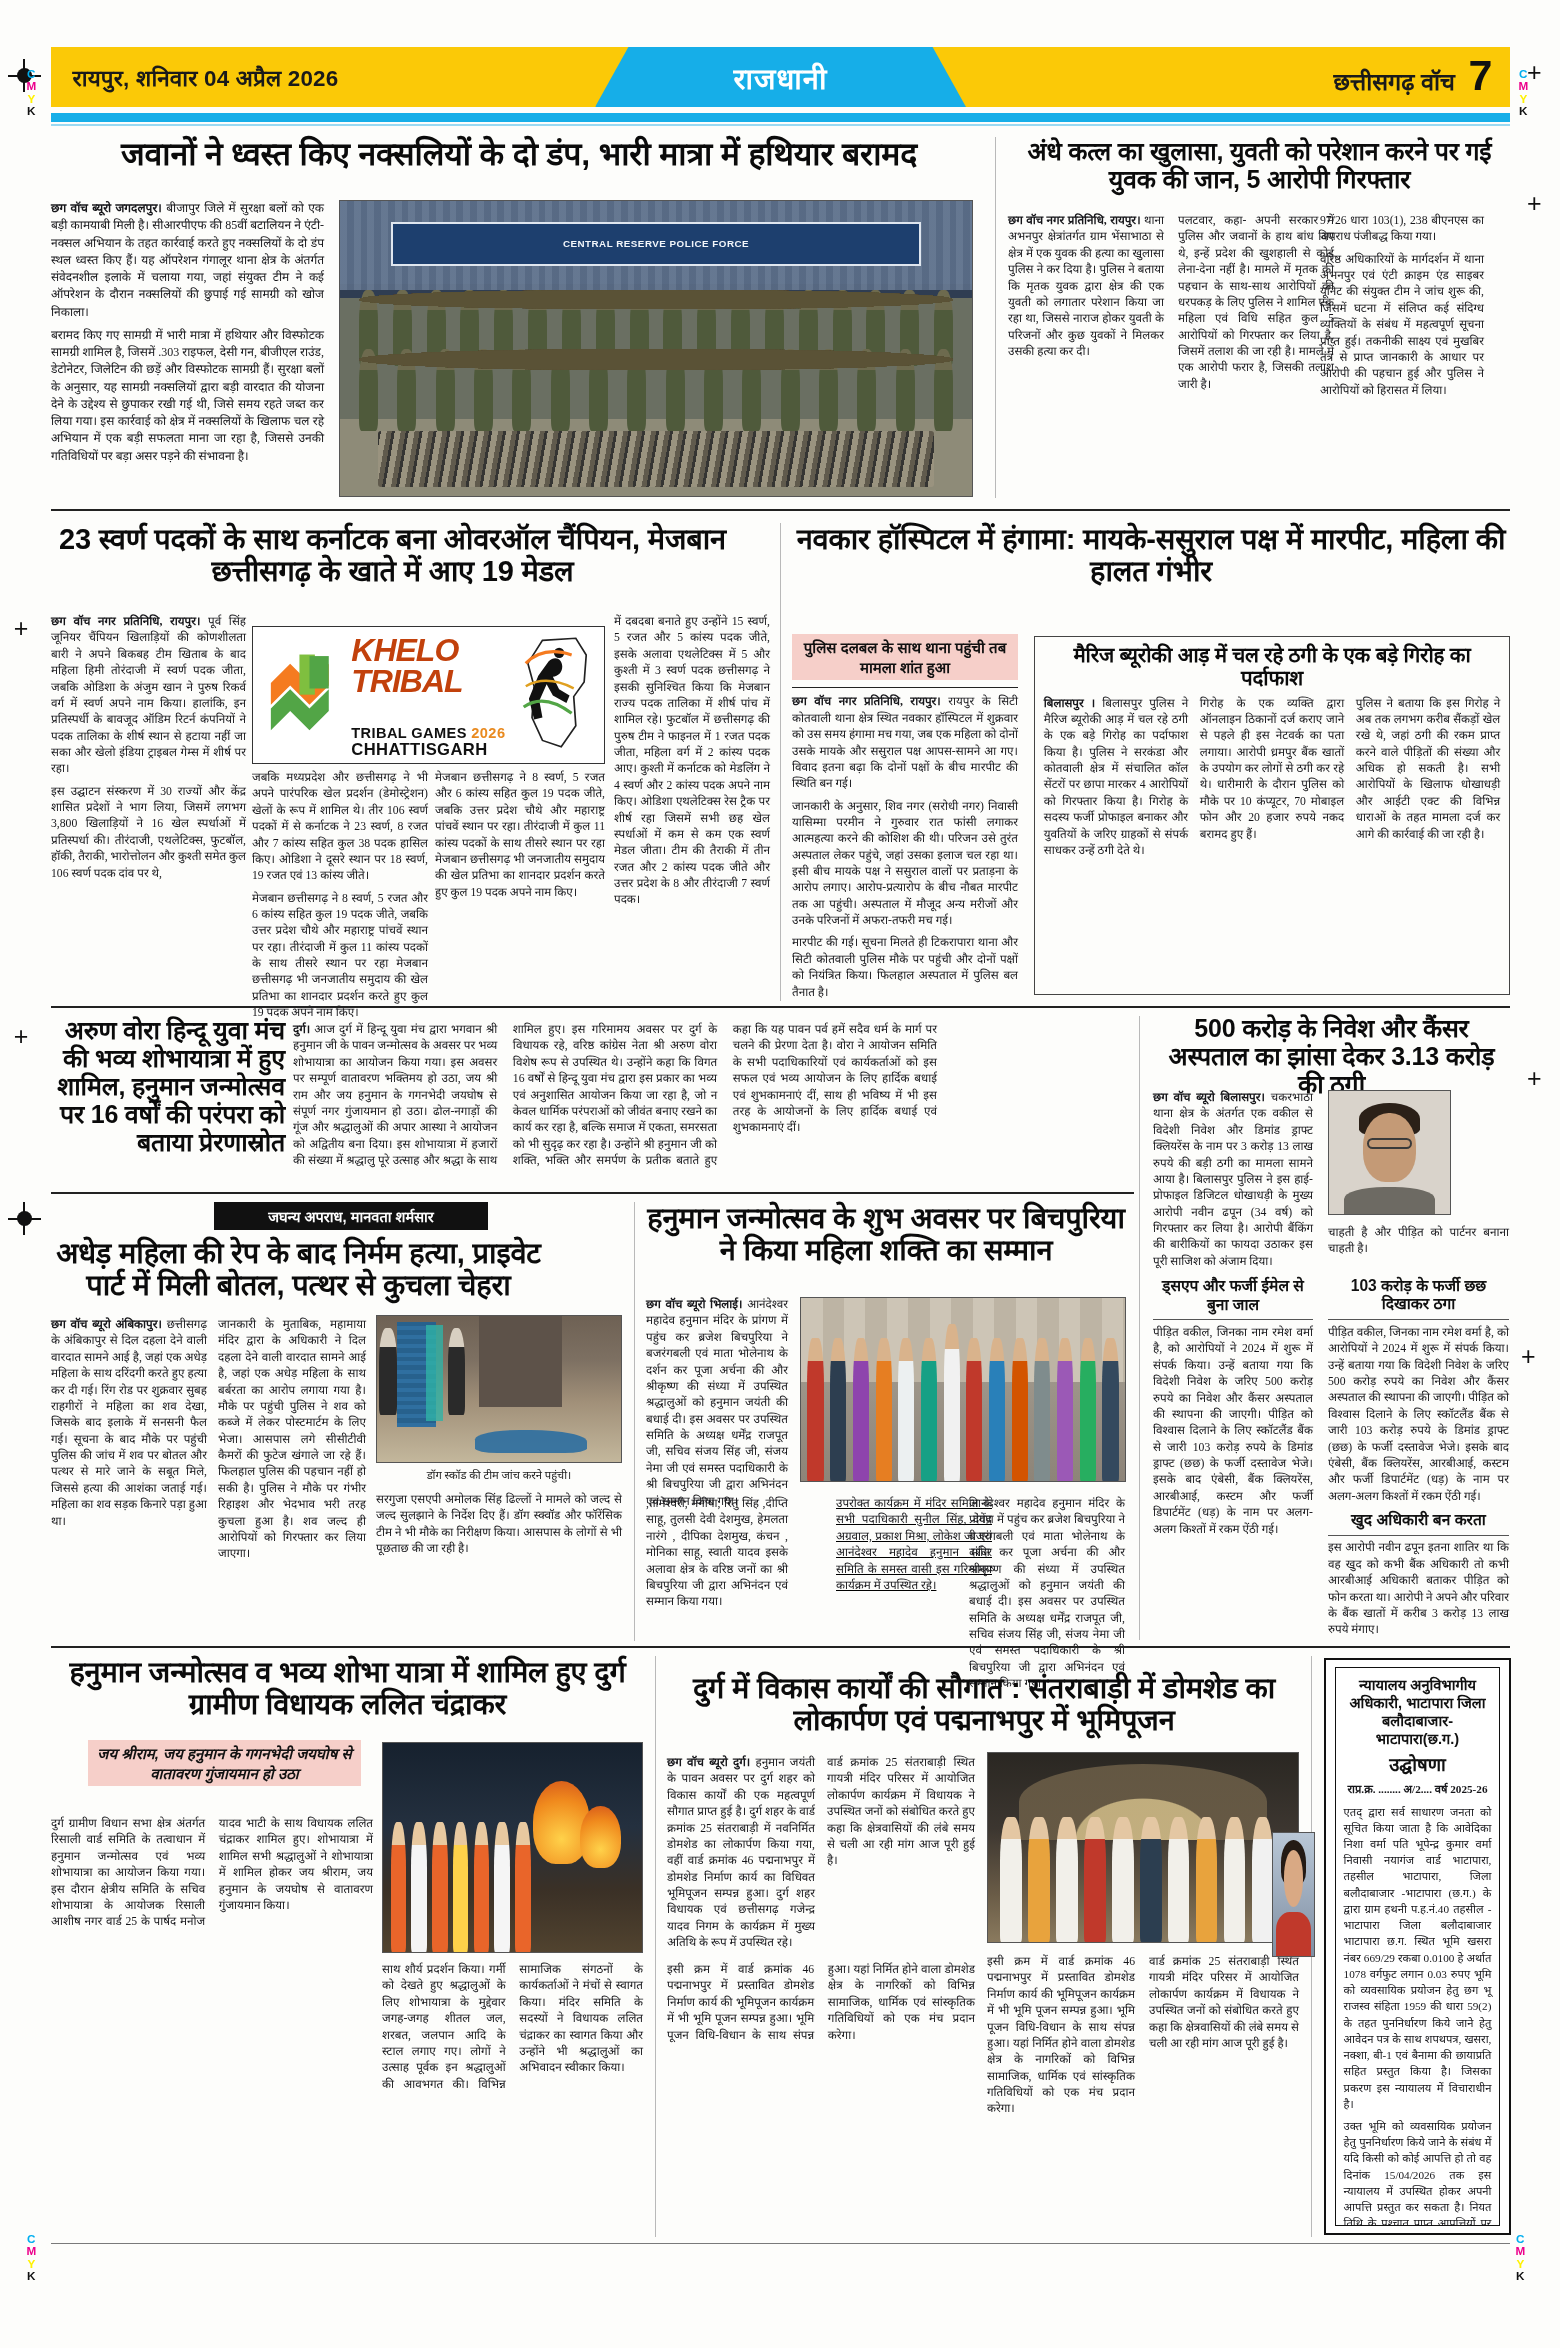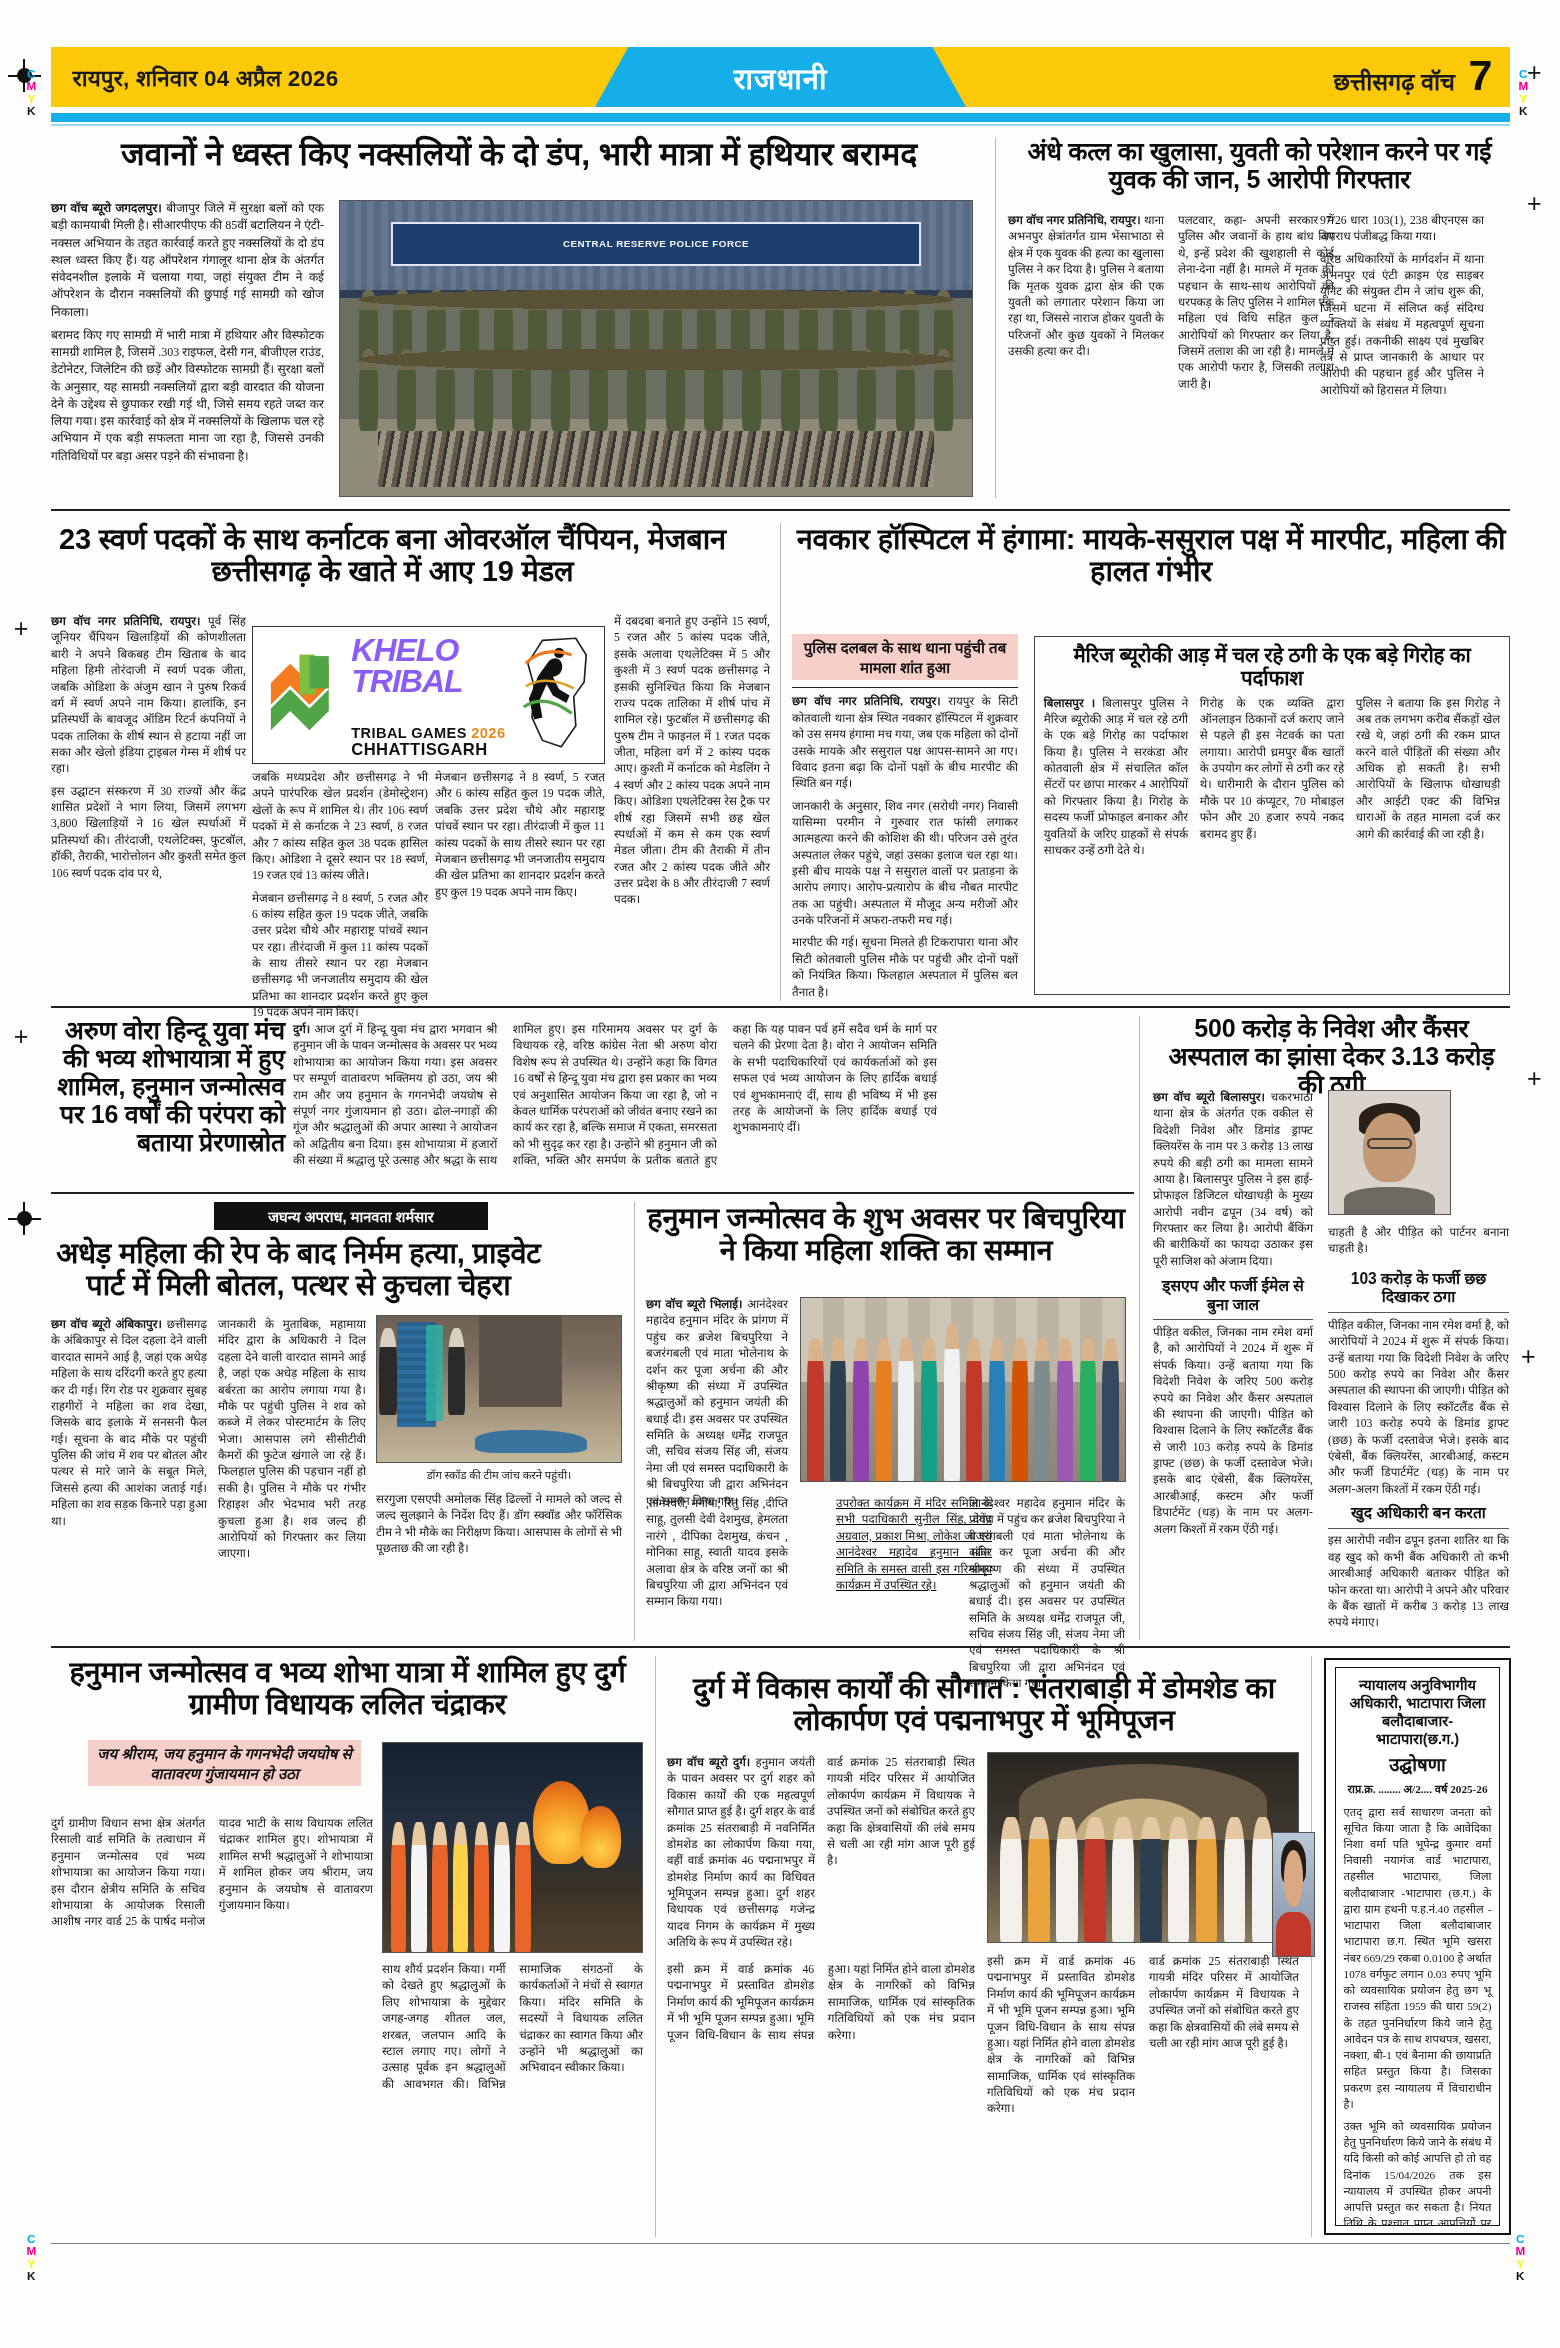--- a/index.html
+++ b/index.html
@@ -284,21 +284,21 @@
   
   .khelo-box {
     position: absolute; border: 1.5px solid #333; background: #fff;
   }
   .khelo-inner { position: relative; width: 100%; height: 100%; }
   .khelo-chev { position: absolute; left: 4%; top: 12%; width: 22%; height: 76%; }
   .khelo-title {
     position: absolute; left: 28%; top: 6%;
     font-family: "Liberation Sans", sans-serif;
     font-style: italic; font-weight: bold;
-    color: #8b5cf6; font-size: 32px; line-height: .95;
+    color: #c2410c; font-size: 32px; line-height: .95;
     letter-spacing: -1px;
   }
   .khelo-sub {
     position: absolute; left: 28%; bottom: 16%;
     font-family: "Liberation Sans", sans-serif;
     font-weight: bold; font-size: 14.6px; color: #111; letter-spacing: 0.4px;
   }
   .khelo-sub2 {
     position: absolute; left: 28%; bottom: 2%;
     font-family: "Liberation Sans", sans-serif;
@@ -581,21 +581,21 @@
     <div class="inner">
       <div class="hair"></div>
         <div class="face"></div>
         <div class="glasses"></div>
         <div class="body"></div>
     </div>
   </div>
 
   <div style="position:absolute;left:1328px;top:1225px;width:181px;">
     <p class="col-text tight">चाहती है और पीड़ित को पार्टनर बनाना चाहती है।</p>
-    <div class="sub-head" style="margin-top:12px;">103 करोड़ के फर्जी छछ दिखाकर ठगा</div>
+    <div class="sub-head" style="margin-top:19px;">103 करोड़ के फर्जी छछ दिखाकर ठगा</div>
     <hr class="sep-thin">
     <p class="col-text tight">पीड़ित वकील, जिनका नाम रमेश वर्मा है, को आरोपियों ने 2024 में शुरू में संपर्क किया। उन्हें बताया गया कि विदेशी निवेश के जरिए 500 करोड़ रुपये का निवेश और कैंसर अस्पताल की स्थापना की जाएगी। पीड़ित को विश्वास दिलाने के लिए स्कॉटलैंड बैंक से जारी 103 करोड़ रुपये के डिमांड ड्राफ्ट (छछ) के फर्जी दस्तावेज भेजे। इसके बाद एंबेसी, बैंक क्लियरेंस, आरबीआई, कस्टम और फर्जी डिपार्टमेंट (धड़) के नाम पर अलग-अलग किश्तों में रकम ऐंठी गई।</p>
     <div class="sub-head" style="margin-top:5.9px;">खुद अधिकारी बन करता</div>
     <hr class="sep-thin">
     <p class="col-text tight">इस आरोपी नवीन ढपून इतना शातिर था कि वह खुद को कभी बैंक अधिकारी तो कभी आरबीआई अधिकारी बताकर पीड़ित को फोन करता था। आरोपी ने अपने और परिवार के बैंक खातों में करीब 3 करोड़ 13 लाख रुपये मंगाए।</p>
   </div>
 
   <div class="hline-thick" style="left:51px;top:1192px;width:1083px;"></div>
 
   <div style="position:absolute;left:166px;top:1202px;width:322px;padding-left:48px;">

